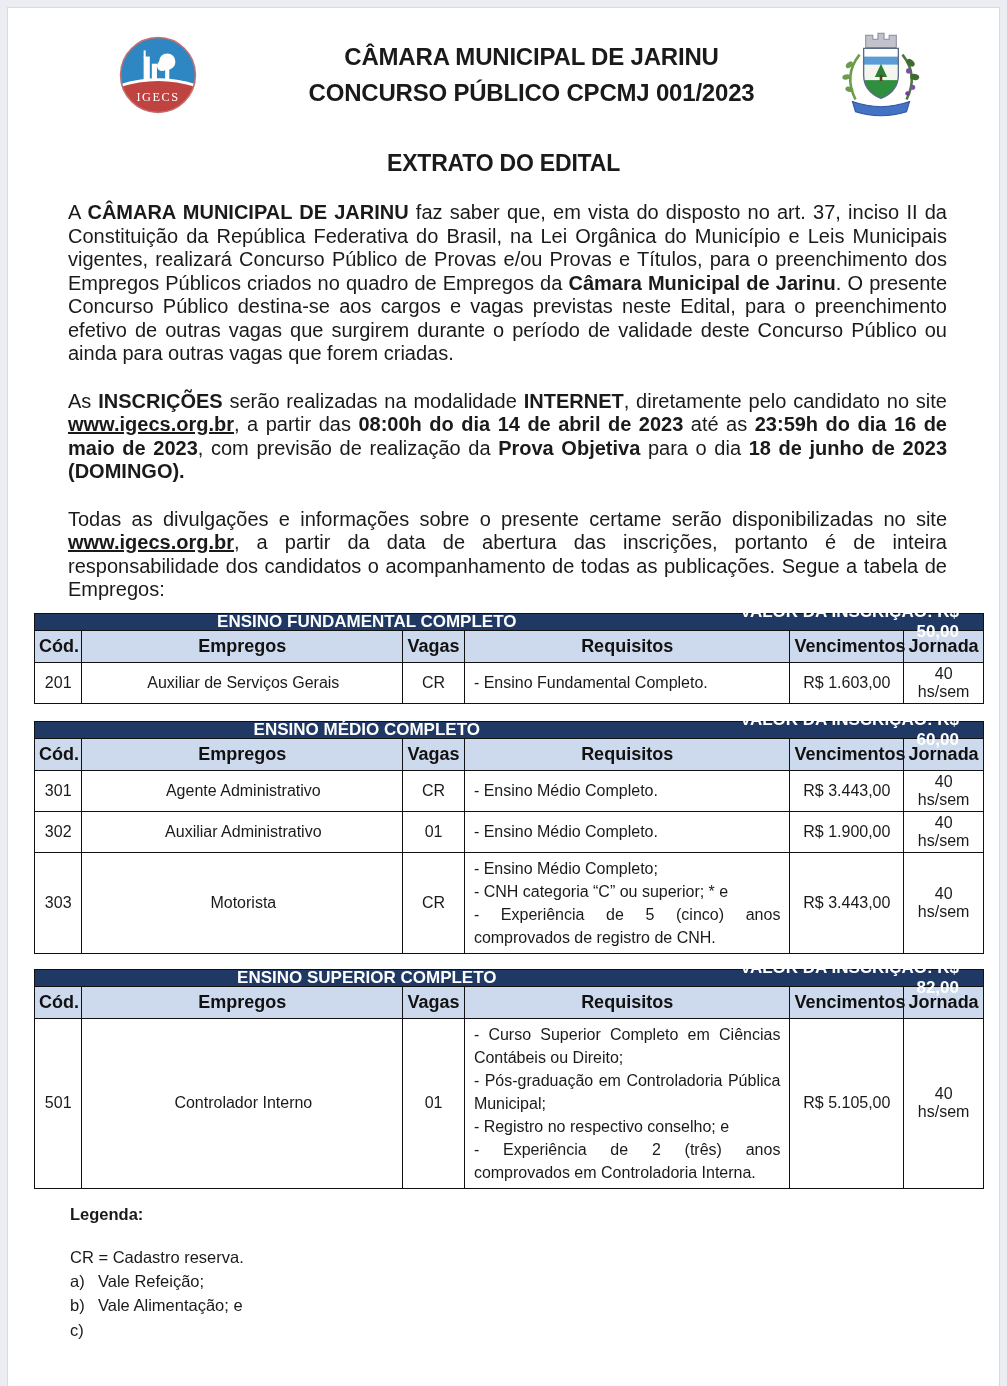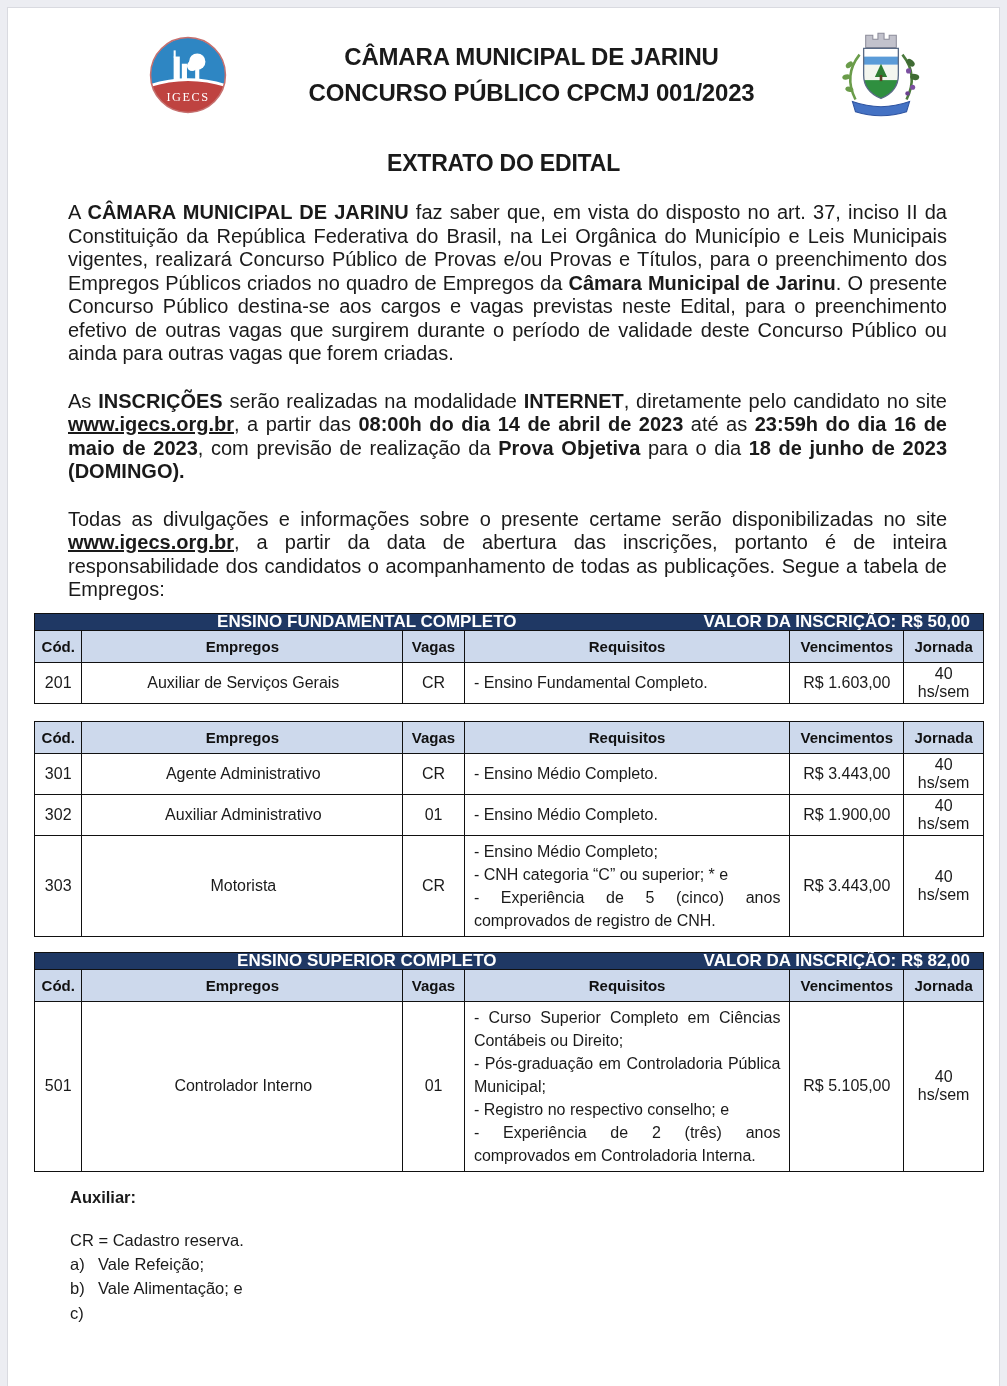--- a/index.html
+++ b/index.html
@@ -19,21 +19,21 @@
     padding-top:18px;
   }
 
   
   .doc-header {
     display:grid;
     grid-template-columns:160px 1fr 140px;
     align-items:center;
     margin:0 24px 0 60px;
   }
-  .logo-wrap { display:flex; justify-content:flex-end; padding-left:20px; }
+  .logo-wrap { display:flex; justify-content:center; padding-left:20px; }
   .coat-wrap { display:flex; justify-content:flex-start; }
   .header-titles { text-align:center; font-weight:bold; font-size:24px; line-height:36px; letter-spacing:-0.2px; }
   .doc-title { text-align:center; font-weight:bold; font-size:23px; margin:26px 0 0 0; letter-spacing:-0.2px; }
 
   
   .para {
     margin:24px 52px 0 60px;
     font-size:20px; line-height:23.5px;
     text-align:justify;
   }
@@ -42,26 +42,26 @@
   
   .tbl { margin:11px 15px 0 26px; }
   .band {
     display:flex; align-items:center;
     background:#1f3864; color:#ffffff;
     font-weight:bold; font-size:17px;
     height:17px;
     border:1.5px solid #111; border-bottom:none;
   }
   .band-title { flex:0 0 70%; text-align:center; }
-  .band-fee  { flex:1 1 auto; text-align:center; padding-right:8px; }
+  .band-fee  { flex:1 1 auto; text-align:right; padding-right:24px; }
   table { width:100%; border-collapse:collapse; table-layout:fixed; }
   th, td { border:1.5px solid #111; }
   th {
     background:#cdd9ec; color:#111;
-    font-size:15px; font-weight:bold;
+    font-size:18px; font-weight:bold;
     height:32px; padding:2px 4px;
   }
   td { font-size:16px; padding:2px 6px; height:28px; vertical-align:middle; }
   .c-cod, .c-vag, .c-ven, .c-jor { text-align:center; }
   .c-emp { text-align:center; padding-left:8px; }
   .c-req { text-align:left; padding:4px 9px; }
   .req-line { text-align:justify; line-height:23px; }
 
   .footnote {
     margin:9px 52px 0 62px;
@@ -186,20 +186,24 @@
             <div class="req-line" data-interactable="false">- Ensino Fundamental Completo.</div>
           </td>
           <td class="c-ven" data-interactable="false">R$ 1.603,00</td>
           <td class="c-jor" data-interactable="false">40 hs/sem</td>
         </tr>
       </tbody>
     </table>
   </section>
 
   <section class="tbl" style="margin-top:17px" data-interactable="false">
+    <div class="band" data-interactable="false">
+      <div class="band-title" data-interactable="false">ENSINO MÉDIO COMPLETO</div>
+      <div class="band-fee" data-interactable="false">VALOR DA INSCRIÇÃO: R$ 60,00</div>
+    </div>
     <table data-interactable="false">
       <colgroup>
         <col style="width:5%">
           <col style="width:33.8%">
           <col style="width:6.5%">
         <col style="width:34.3%">
           <col style="width:12%">
           <col style="width:8.4%">
       </colgroup>
       <thead>
@@ -286,21 +290,21 @@
             <div class="req-line" data-interactable="false">- Experiência de 2 (três) anos comprovados em Controladoria Interna.</div>
           </td>
           <td class="c-ven" data-interactable="false">R$ 5.105,00</td>
           <td class="c-jor" data-interactable="false">40 hs/sem</td>
         </tr>
       </tbody>
     </table>
   </section>
 
   <div class="legend" data-interactable="false">
-    <div class="legend-title" data-interactable="false">Auxiliar:</div>
+    <div class="legend-title" data-interactable="false">Legenda:</div>
     <div class="legend-text" data-interactable="false">CR = Cadastro reserva.</div>
     <div class="benefit-item" data-interactable="false">
       <span class="b-label" data-interactable="false">a)</span><span data-interactable="false">Vale Refeição;</span>
     </div>
     <div class="benefit-item" data-interactable="false">
       <span class="b-label" data-interactable="false">b)</span><span data-interactable="false">Vale Alimentação; e</span>
     </div>
     <div class="benefit-item" data-interactable="false">
       <span class="b-label" data-interactable="false">c)</span>
     </div>

